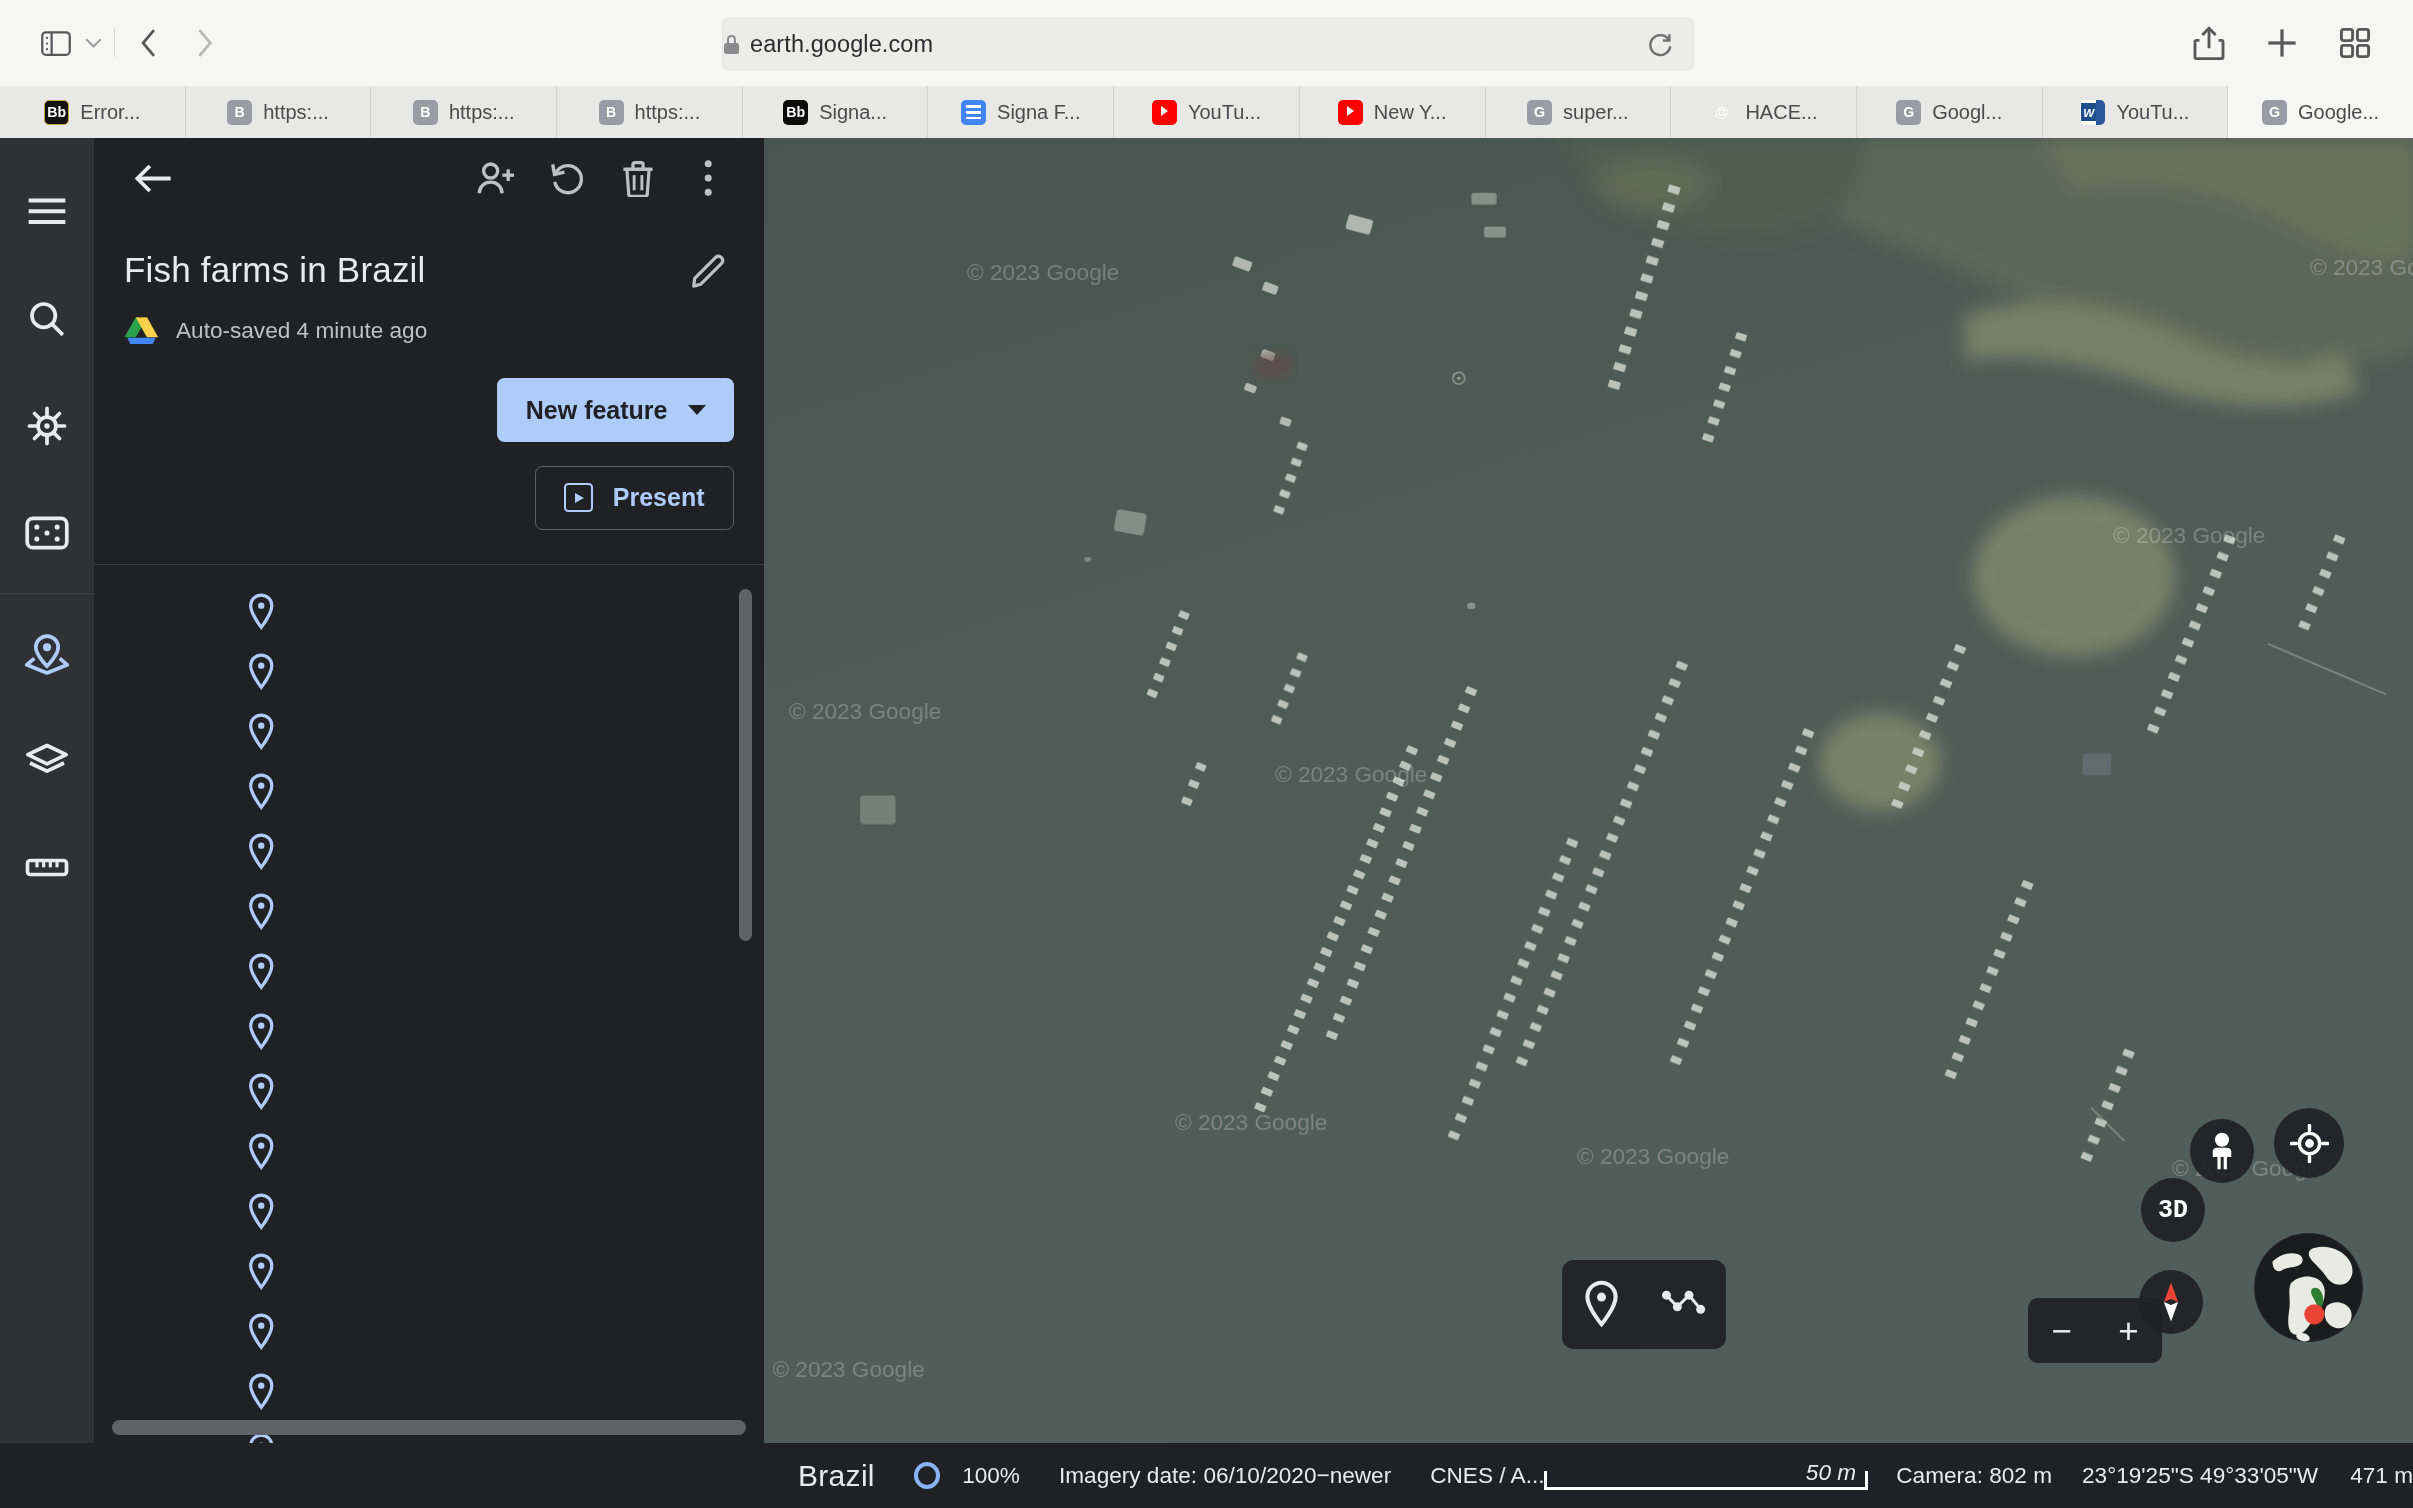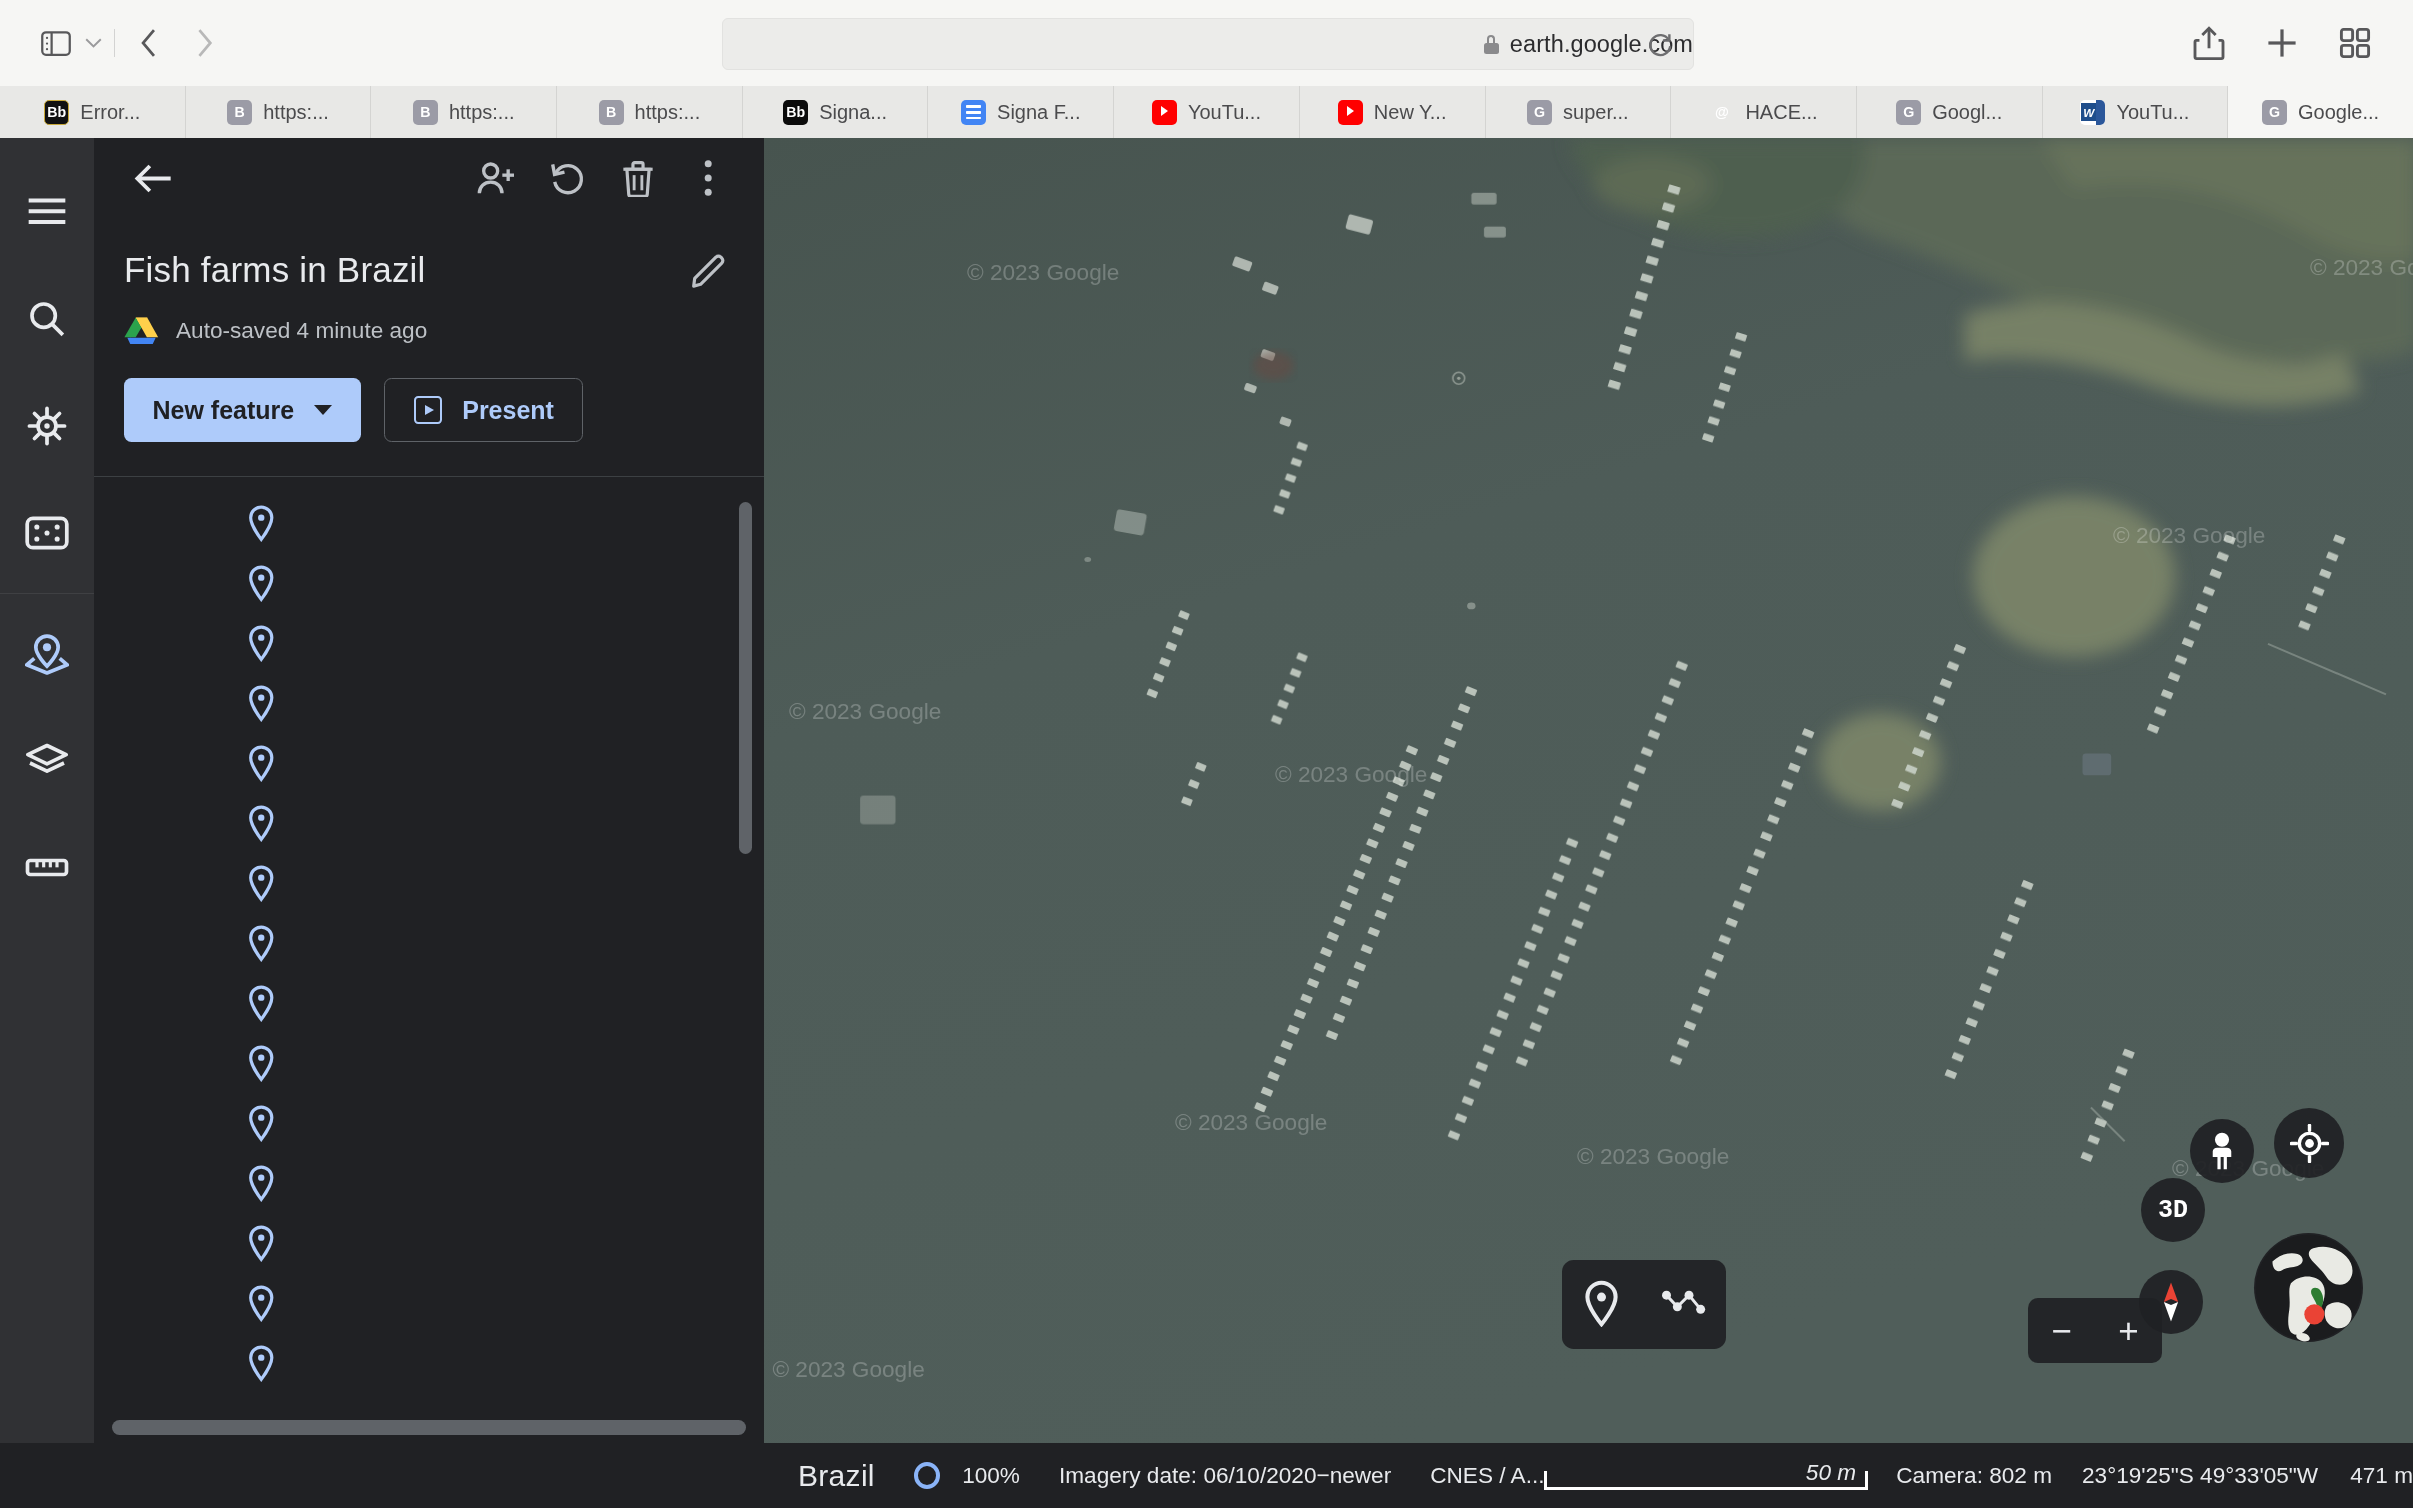--- a/index.html
+++ b/index.html
@@ -23,21 +23,21 @@
   }
   .sidebar-toggle { width: 47px; height: 44px; }
   .chev-btn { width: 28.5px; height: 44px; color: #8b8b8d; }
   .divider-v { width: 0.8px; height: 28.5px; background: #d3d3d2; margin: 0 6.7px; }
   .nav-btn { width: 55px; height: 44px; }
   .nav-btn.fwd { color: #b8b8b8; }
   .shield-btn { position: absolute; left: 913px; top: 15px; width: 40px; height: 44px; }
   .url-wrap {
     position: absolute; left: 722px; top: 18.4px; width: 972px; height: 52px;
     background: #ececea; border: 0.8px solid #e2e2e0; border-radius: 6px;
-    display: flex; align-items: center; justify-content: flex-end; position: absolute;
+    display: flex; align-items: center; justify-content: flex-start; position: absolute;
   }
   .url-inner { display: flex; align-items: center; gap: 10px; }
   .lock { width: 17px; height: 20px; position: relative; }
   .lock .body { position: absolute; bottom: 0; left: 0.8px; width: 15px; height: 11.7px; background: #8a8a8c; border-radius: 2.5px; }
   .lock .shackle { position: absolute; top: 0.8px; left: 4.2px; width: 8.4px; height: 9.2px; border: 2.5px solid #8a8a8c; border-bottom: none; border-radius: 5px 5px 0 0; }
   .url-text { font-size: 23.5px; color: #2c2c2e; letter-spacing: 0.1px; }
   .reload-btn { position: absolute; right: 18.4px; top: 12.6px; width: 28.5px; height: 28.5px; color: #6e6e70; }
 
   .tb-right { margin-left: auto; display: flex; align-items: center; gap: 34px; padding-right: 6.7px; }
   .tb-right .icon-btn { width: 39px; height: 39px; }
@@ -98,21 +98,21 @@
   .meta-row { display: flex; align-items: center; gap: 18.4px; margin-top: 35px; }
   .avatar {
     width: 34px; height: 34px; border-radius: 50%; flex: 0 0 34px; overflow: hidden;
     background: linear-gradient(160deg,#c9c0b4 0%,#9aa08e 45%,#6d6a5e 100%); position: relative;
   }
   .avatar:after { content:""; position:absolute; left:11.7px; top:11.7px; width:9.2px; height:18.4px; background:#3a3226; border-radius:3.4px 3.4px 1.7px 1.7px; }
   .meta-text { font-size: 22.6px; color: #bdc1c6; }
   .save-row { display: flex; align-items: center; gap: 17px; margin-top: 22px; }
   .gdrive { width: 35px; height: 30px; flex: 0 0 35px; position: relative; }
 
-  .btn-row { display: flex; align-items: flex-end; gap: 23.5px; margin-top: 32px; padding-bottom: 34px; }
+  .btn-row { display: flex; align-items: flex-end; gap: 23.5px; margin-top: 32px; padding-bottom: 34px; flex-direction: column; }
   .btn-primary {
     background: #aecbfa; color: #202124; border-radius: 7.5px; height: 64px;
     display: flex; align-items: center; gap: 20px; padding: 0 28.5px;
     font-size: 25px; font-weight: 600;
   }
   .caret-down { width: 0; height: 0; border-left: 9.2px solid transparent; border-right: 9.2px solid transparent; border-top: 10px solid #202124; }
   .btn-outline {
     border: 0.8px solid #5f6368; border-radius: 7.5px; height: 64px; color: #aecbfa;
     display: flex; align-items: center; gap: 20px; padding: 0 28.5px;
     font-size: 25px; font-weight: 600;

